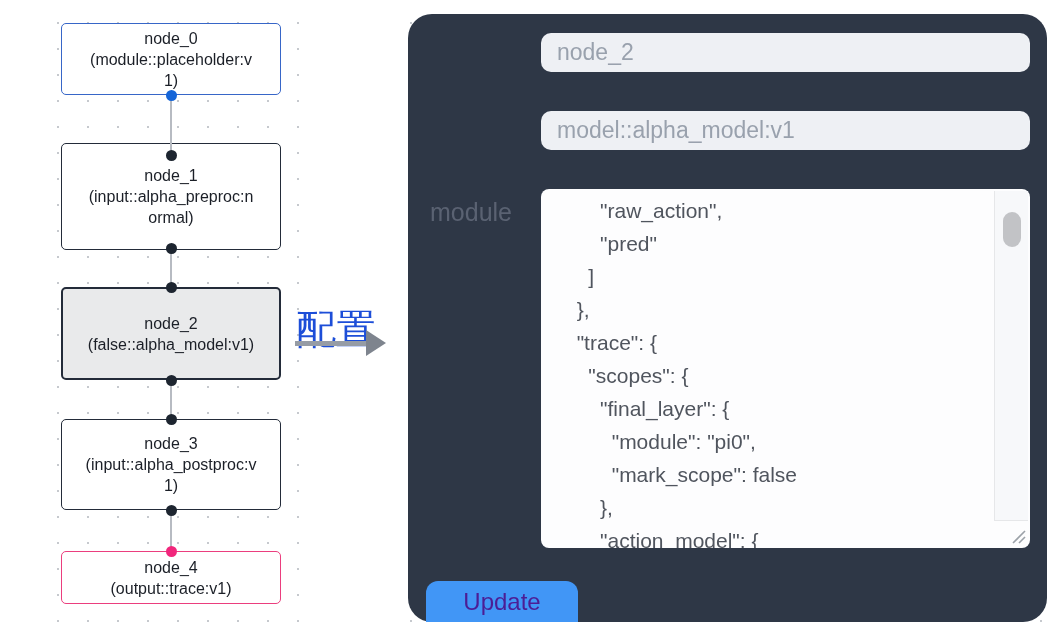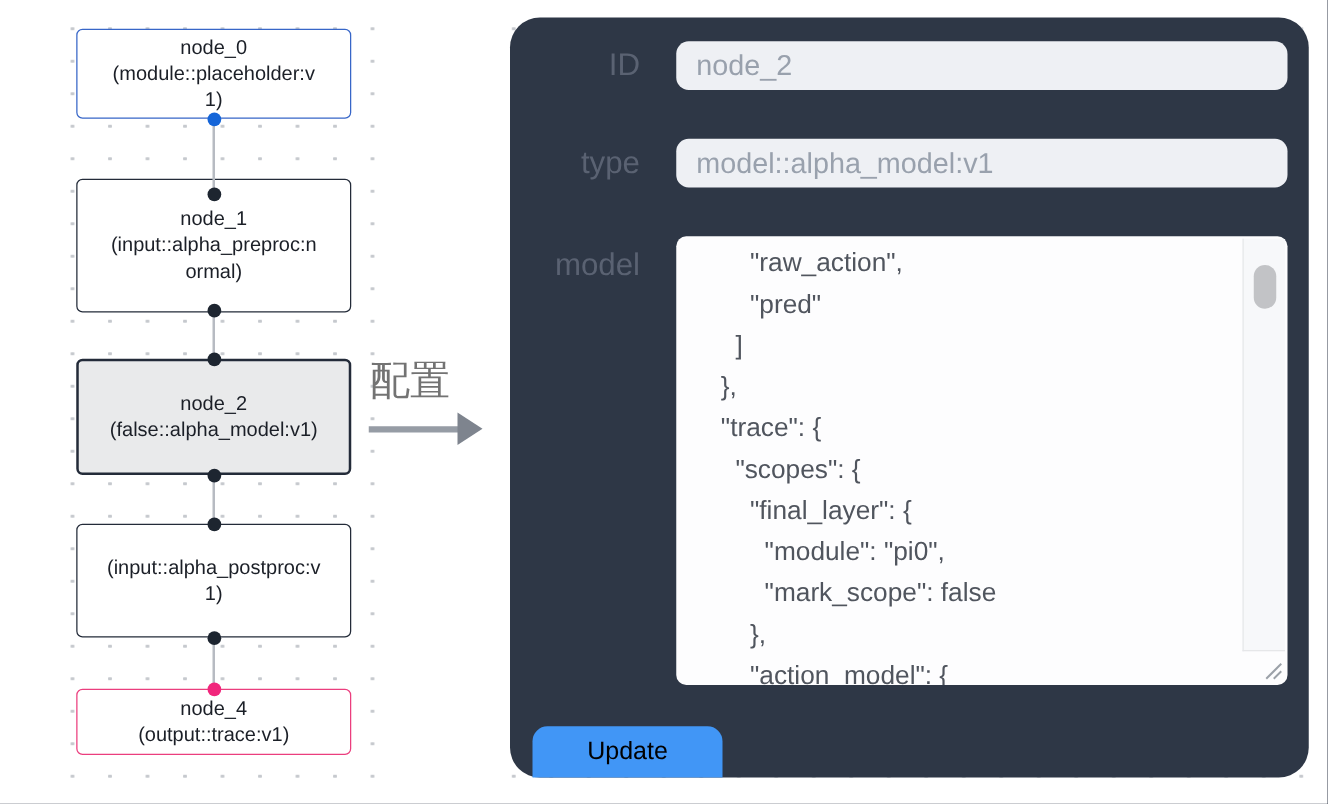--- a/index.html
+++ b/index.html
@@ -35,22 +35,22 @@
   .edge { position:absolute; left:131px; width:2px; background:var(--edge); }
   .handle {
     position:absolute; left:127px; width:11px; height:11px; border-radius:50%;
     background:var(--handle-dark);
   }
   .handle.blue { background:var(--handle-blue); }
   .handle.pink { background:var(--handle-pink); }
 
   
   .transfer-label {
-    position:absolute; left:296px; top:287px;
-    font-size:32px; line-height:34px; color:#737373; font-weight:500;
+    position:absolute; left:296px; top:312px;
+    font-size:40px; line-height:34px; color:#1d4ed8; font-weight:500;
   }
   .arrow-line { position:absolute; left:295px; top:341px; width:73px; height:5px; background:#969ca5; }
   .arrow-head {
     position:absolute; left:366px; top:330px; width:0; height:0;
     border-left:20px solid #7e848e;
     border-top:13px solid transparent; border-bottom:13px solid transparent;
   }
 
   
   .panel {
@@ -90,24 +90,24 @@
     background:#f7f8fa; border-left:1px solid #e6e7e9; border-bottom:1px solid #e6e7e9;
   }
   .scroll-thumb {
     position:absolute; top:21px; left:8px; width:18px; height:35px;
     border-radius:9px; background:#c2c3c6;
   }
   .resize-grip { position:absolute; right:3px; bottom:3px; }
 
   .update-btn {
     position:absolute; left:18px; top:567px; width:152px; height:41px;
-    background:var(--accent-blue); color:#000000;
+    background:var(--accent-blue); color:#4c1d95;
     border:none; border-radius:12px 12px 0 0;
     font-family:"Liberation Sans", sans-serif;
-    font-size:20px; display:flex; align-items:center; justify-content:center;
+    font-size:24px; display:flex; align-items:center; justify-content:center;
     cursor:pointer;
   }
 </style>
 </head>
 <body>
 
 <div id="flow-canvas" class="dots">
 
   <div class="node input-node" style="top:23px; height:72px;">
     <div class="node-text">
@@ -125,20 +125,21 @@
 
   <div class="node selected" style="top:287px; height:93px;">
     <div class="node-text">
       <div class="node-label">node_2</div>
       <div class="node-type">(false::alpha_model:v1)</div>
     </div>
   </div>
 
   <div class="node" style="top:419px; height:91px;">
     <div class="node-text">
+      <div class="node-label">node_3</div>
       <div class="node-type">(input::alpha_postproc:v1)</div>
     </div>
   </div>
 
   <div class="node output-node" style="top:551px; height:53px;">
     <div class="node-text">
       <div class="node-label">node_4</div>
       <div class="node-type">(output::trace:v1)</div>
     </div>
   </div>
@@ -158,27 +159,25 @@
   <div class="handle pink" style="top:546px;"></div>
 </div>
 
 <div class="transfer-label">配置</div>
 <div class="arrow-line"></div>
 <div class="arrow-head"></div>
 
 <div id="right-canvas" class="dots"></div>
 
 <div class="panel">
-  <div class="field-label label-id">ID</div>
   <input class="field-input input-id" type="text" value="node_2" style="">
 
-  <div class="field-label label-type">type</div>
   <input class="field-input input-type" type="text" value="model::alpha_model:v1" style="">
 
-  <div class="field-label label-config">model</div>
+  <div class="field-label label-config">module</div>
   <div class="config-box">
     <pre>      "raw_action",
       "pred"
     ]
   },
   "trace": {
     "scopes": {
       "final_layer": {
         "module": "pi0",
         "mark_scope": false

